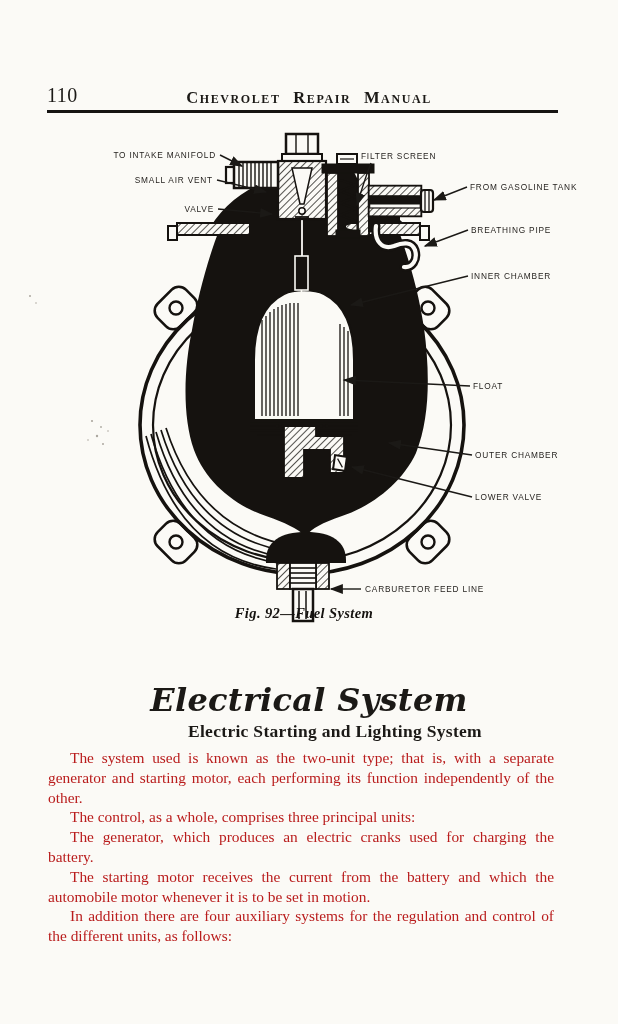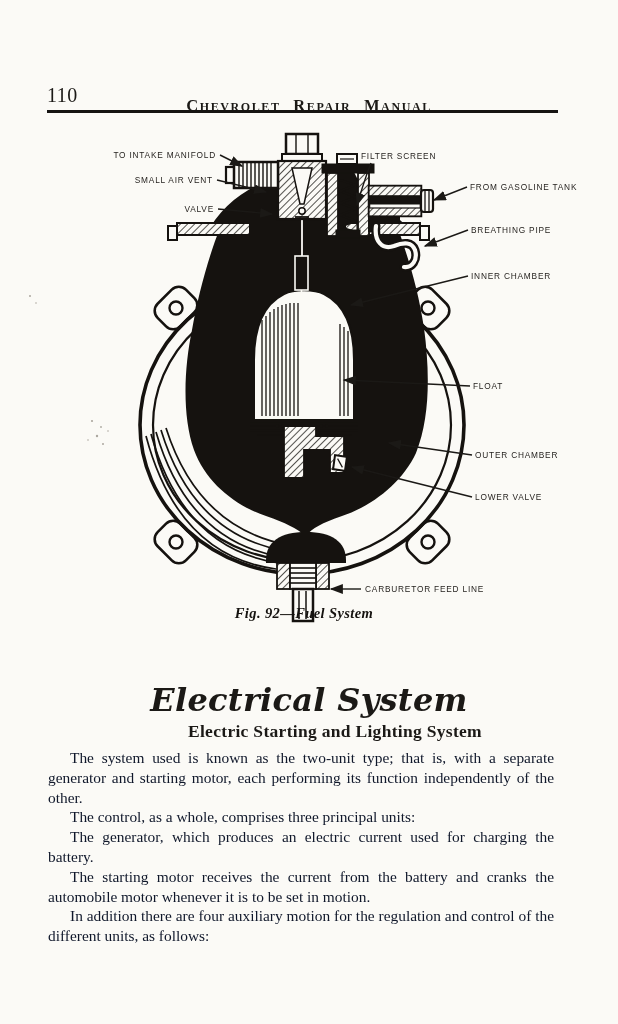--- a/index.html
+++ b/index.html
@@ -5,21 +5,21 @@
   html,body{margin:0;padding:0;background:#e8e6e1;}
   #page{
     position:relative;width:618px;height:1024px;margin:0 auto;
     background:#fbfaf6;overflow:hidden;
     font-family:"Liberation Serif",serif;color:#1b1916;
   }
   
   #hdr{position:absolute;top:84px;left:0;width:618px;height:22px;}
   #page-num{position:absolute;left:47px;top:0;font-size:20px;letter-spacing:.5px;}
   #manual-title{
-    position:absolute;left:0;top:12px;width:618px;text-align:center;
+    position:absolute;left:0;top:4px;width:618px;text-align:center;
     font-variant:small-caps;font-weight:bold;font-size:16.5px;
     letter-spacing:1.6px;word-spacing:7px;
   }
   #hdr-rule{position:absolute;top:110px;left:47px;width:511px;height:3px;background:#161412;}
   
   #fig{position:absolute;top:128px;left:0;width:604px;height:502px;}
   #fig svg{display:block;}
   .lbl{font-family:"Liberation Sans",sans-serif;font-size:8.3px;letter-spacing:.8px;fill:#201d1a;}
   .cap{font-family:"Liberation Serif",serif;font-weight:bold;font-style:italic;font-size:14.5px;fill:#15120f;letter-spacing:.4px;}
   
@@ -28,21 +28,21 @@
     font-family:"DejaVu Serif",serif;font-weight:bold;font-style:italic;
     font-size:32px;letter-spacing:.3px;
   }
   #subsection-title{
     position:absolute;top:721px;left:0;width:618px;text-align:center;
     font-weight:bold;font-size:17.5px;letter-spacing:.3px;padding-left:26px;
   }
   #body-text{position:absolute;top:748px;left:48px;width:506px;}
   #body-text p{
     margin:0;font-size:15.4px;line-height:19.8px;text-align:justify;
-    text-indent:22px;color:#0f172a;
+    text-indent:22px;color:#b91c1c;
   }
 </style>
 </head>
 <body>
 
 <div id="page">
 
   <div id="hdr">
     <span id="page-num">110</span>
     <span id="manual-title">Chevrolet Repair Manual</span>
@@ -269,18 +269,18 @@
       <text class="cap" x="304" y="490" text-anchor="middle">Fig. 92—Fuel System</text>
     </svg>
   </div>
 
   <div id="section-title">Electrical System</div>
   <div id="subsection-title">Electric Starting and Lighting System</div>
 
   <div id="body-text">
     <p>The system used is known as the two-unit type; that is, with a separate generator and starting motor, each performing its function independently of the other.</p>
     <p>The control, as a whole, comprises three principal units:</p>
-    <p>The generator, which produces an electric current used for charging the battery.</p>
-    <p>The starting motor receives the current from the battery and cranks the automobile motor whenever it is to be set in motion.</p>
-    <p>In addition there are four auxiliary motion for the regulation and control of the different units, as follows:</p>
+    <p>The generator, which produces an electric cranks used for charging the battery.</p>
+    <p>The starting motor receives the current from the battery and which the automobile motor whenever it is to be set in motion.</p>
+    <p>In addition there are four auxiliary systems for the regulation and control of the different units, as follows:</p>
   </div>
 
 </div>
 
 </body></html>

